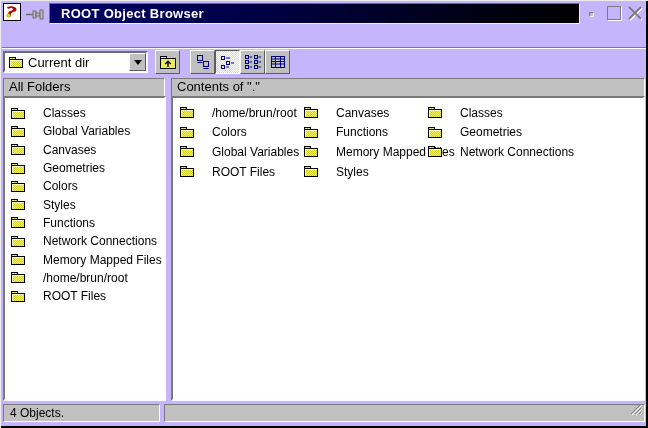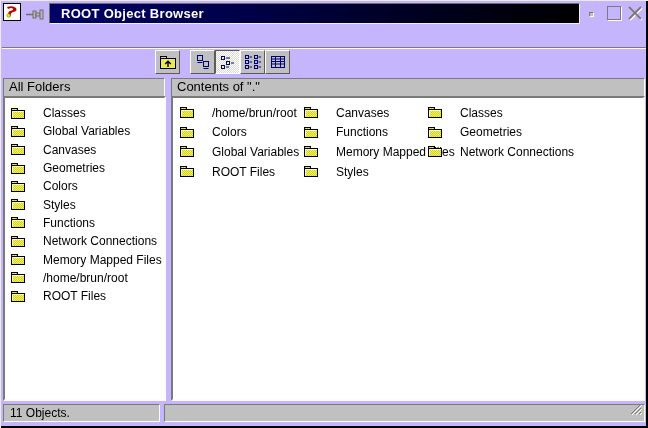--- a/index.html
+++ b/index.html
@@ -124,20 +124,29 @@
   <div class="ctl-close">
     <svg width="18" height="18" viewBox="0 0 18 18">
       <path d="M3 3 L15 15 M15 3 L3 15" stroke="#fff" stroke-width="1.8" transform="translate(1,1)"></path>
       <path d="M3 3 L15 15 M15 3 L3 15" stroke="#787878" stroke-width="1.8"></path>
     </svg>
   </div>
 
   <div class="etch"></div>
 
   <div class="toolbar">
+    <div class="combo">
+      <svg class="fico" width="16" height="13" viewBox="0 0 16 13">
+          <use href="#sym-folder"></use>
+        </svg>
+      <span class="val">Current dir</span>
+      <span class="combo-btn">
+          <span class="tri"></span>
+        </span>
+    </div>
 
     <div class="tbtn" style="left:155px">
       <svg width="20" height="17" viewBox="0 0 20 17">
         <rect x="2.5" y="2.5" width="6" height="3" fill="#e9e95a" stroke="#000"></rect>
         <rect x="2.5" y="4.5" width="15" height="10" fill="#e9e95a" stroke="#000"></rect>
         <path d="M10 13 V7.5 M7.2 10 L10 7.2 L12.8 10" fill="none" stroke="#000" stroke-width="1.4"></path>
       </svg>
     </div>
 
     <div class="tbtn" style="left:190px">
@@ -349,21 +358,21 @@
         <div class="row">
           <svg class="fico" width="16" height="13" viewBox="0 0 16 13">
             <use href="#sym-folder"></use>
           </svg>
           <span>Network Connections</span>
         </div>
       </div>
   </div>
 
   <div class="sfield" id="status-left">
-    <span>11 Objects.</span>
+    <span>4 Objects.</span>
   </div>
   <div class="sfield" id="status-right">
     <span></span>
     <span class="grip">
       <svg width="14" height="14" viewBox="0 0 14 14">
         <line x1="12" y1="2" x2="2" y2="12" stroke="#7a7a7a"></line>
         <line x1="13" y1="3" x2="3" y2="13" stroke="#fff"></line>
         <line x1="12" y1="6" x2="6" y2="12" stroke="#7a7a7a"></line>
         <line x1="13" y1="7" x2="7" y2="13" stroke="#fff"></line>
         <line x1="12" y1="10" x2="10" y2="12" stroke="#7a7a7a"></line>

